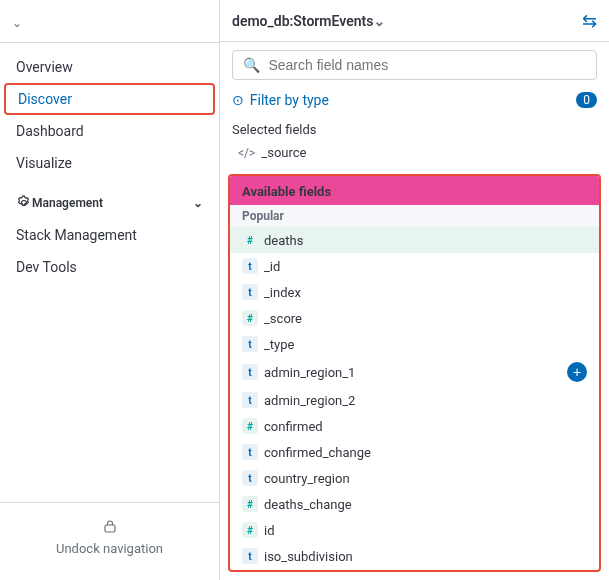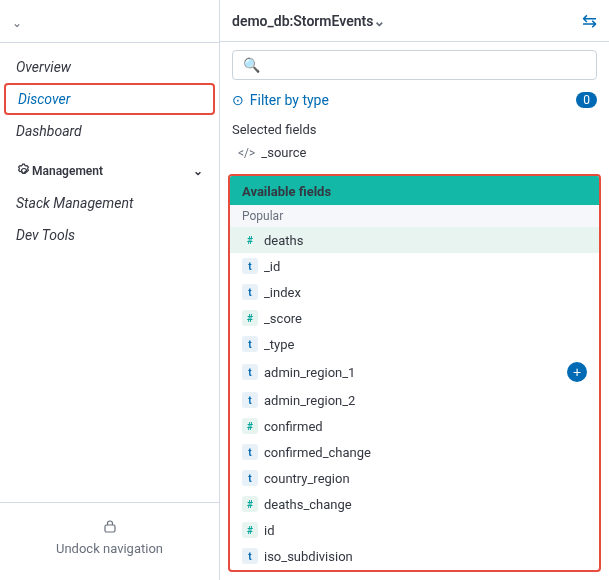--- a/index.html
+++ b/index.html
@@ -60,21 +60,20 @@
     }
 
     .nav-item {
       padding: 8px 16px;
       cursor: pointer;
       color: #343741;
       font-size: 14px;
       display: flex;
       align-items: center;
       gap: 8px;
-      font-style: italic;
     }
 
     .nav-item.active {
       color: #006bb4;
       border: 2px solid #e74c3c;
       border-radius: 4px;
       margin: 0 4px;
       padding: 6px 12px;
     }
 
@@ -244,27 +243,27 @@
       margin: 4px 8px 8px;
       border-radius: 4px;
       overflow-y: auto;
     }
 
     .available-fields-header {
       padding: 8px 12px 6px;
       font-size: 13px;
       font-weight: 700;
       color: #343741;
-      background: #14b8a6;
+      background: #ec4899;
     }
 
     .popular-label {
       padding: 4px 12px;
       font-size: 12px;
-      font-weight: 400;
+      font-weight: 700;
       color: #69707d;
       background: #f5f7fa;
     }
 
     .available-field-item {
       display: flex;
       align-items: center;
       justify-content: space-between;
       padding: 5px 12px;
       cursor: pointer;
@@ -318,20 +317,23 @@
 
   <nav class="sidebar-nav">
     <div class="nav-item">
       <span>Overview</span>
     </div>
     <div class="nav-item active">
       <span>Discover</span>
     </div>
     <div class="nav-item">
       <span>Dashboard</span>
+    </div>
+    <div class="nav-item">
+      <span>Visualize</span>
     </div>
 
     <div class="nav-section">
       <div class="nav-section-header">
         <div class="nav-section-header-left">
           <svg class="gear-svg" viewBox="0 0 16 16" fill="none" xmlns="http://www.w3.org/2000/svg">
             <path d="M8 10.5A2.5 2.5 0 1 0 8 5.5a2.5 2.5 0 0 0 0 5z" stroke="#343741" stroke-width="1.2" fill="none"></path>
             <path d="M6.6 1.2l-.5 1.2a5 5 0 0 0-.9.5l-1.3-.3L2.6 4l.7 1.1a5 5 0 0 0 0 1l-.7 1.1 1.3 1.4 1.3-.3c.3.2.6.4.9.5l.5 1.2h1.8l.5-1.2c.3-.1.6-.3.9-.5l1.3.3 1.3-1.4-.7-1.1a5 5 0 0 0 0-1l.7-1.1L11.1 2.6l-1.3.3a5 5 0 0 0-.9-.5L8.4 1.2H6.6z" stroke="#343741" stroke-width="1.2" fill="none"></path>
           </svg>
           <span>Management</span>
@@ -363,20 +365,21 @@
   <div class="main-header">
     <div class="db-title">
       <span>demo_db:StormEvents</span>
       <span style="color:#69707d;">⌄</span>
     </div>
     <span style="color:#006bb4;font-size:18px;">⇆</span>
   </div>
 
   <div class="search-bar">
     <span class="search-icon">🔍</span>
+    <input type="text" placeholder="Search field names" style="">
   </div>
 
   <div class="filter-bar">
     <div class="filter-left">
       <span style="font-size:14px;">⊙</span>
       <span>Filter by type</span>
     </div>
     <span class="filter-badge">0</span>
   </div>
 

